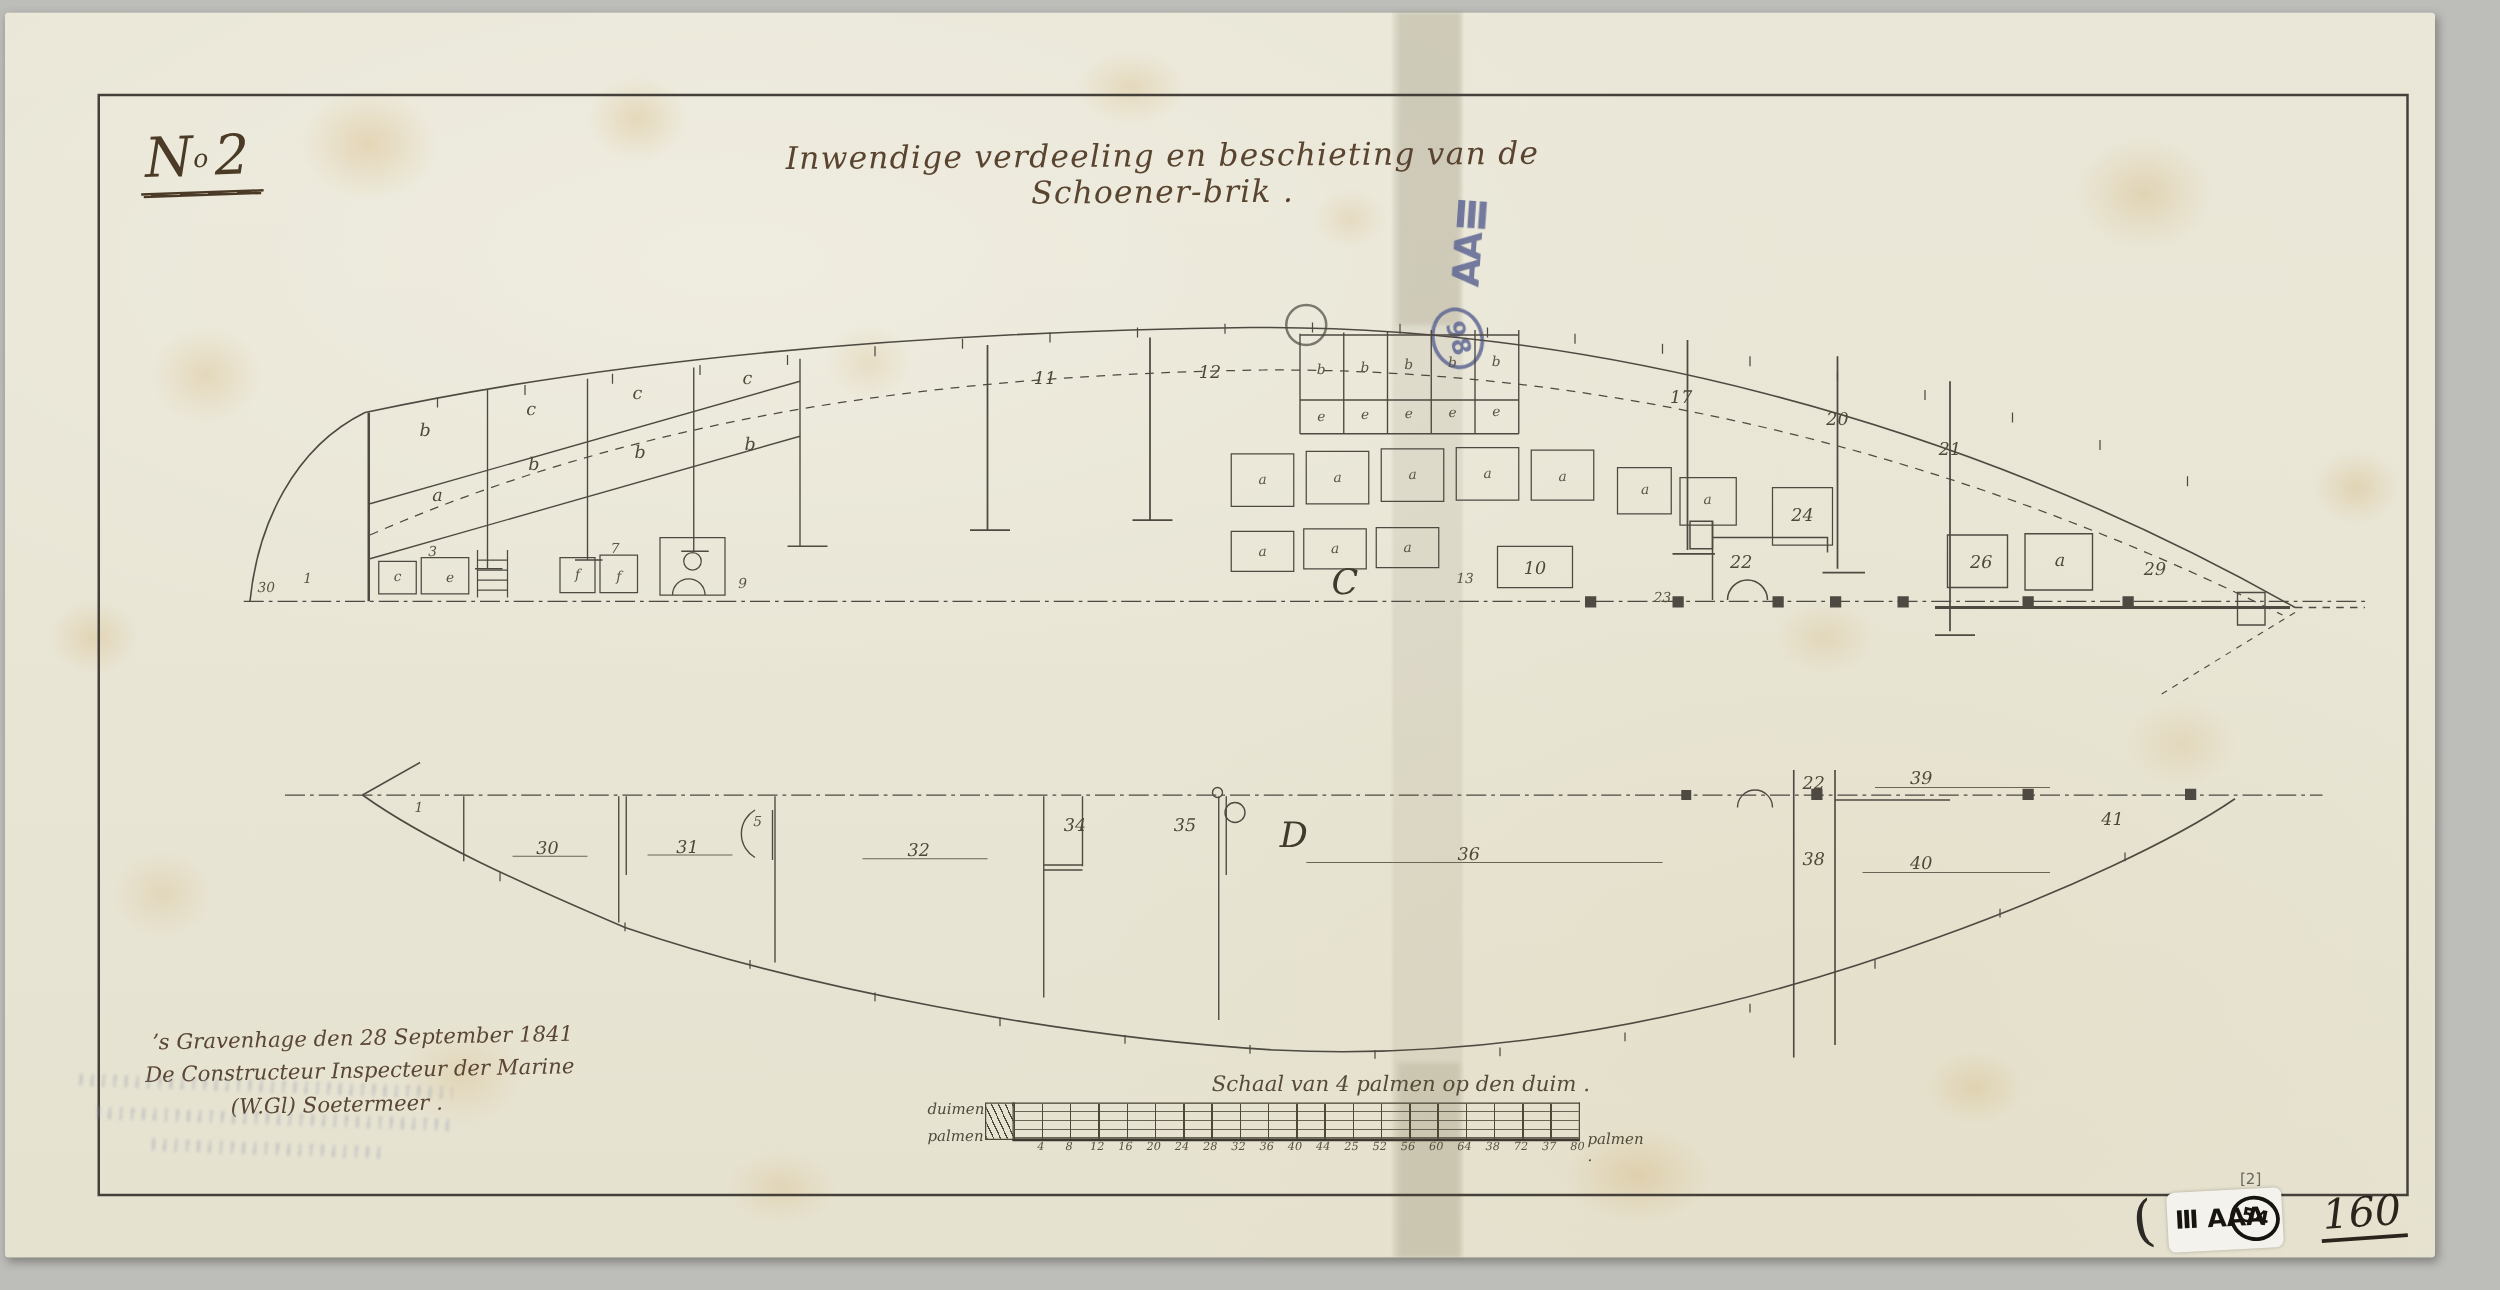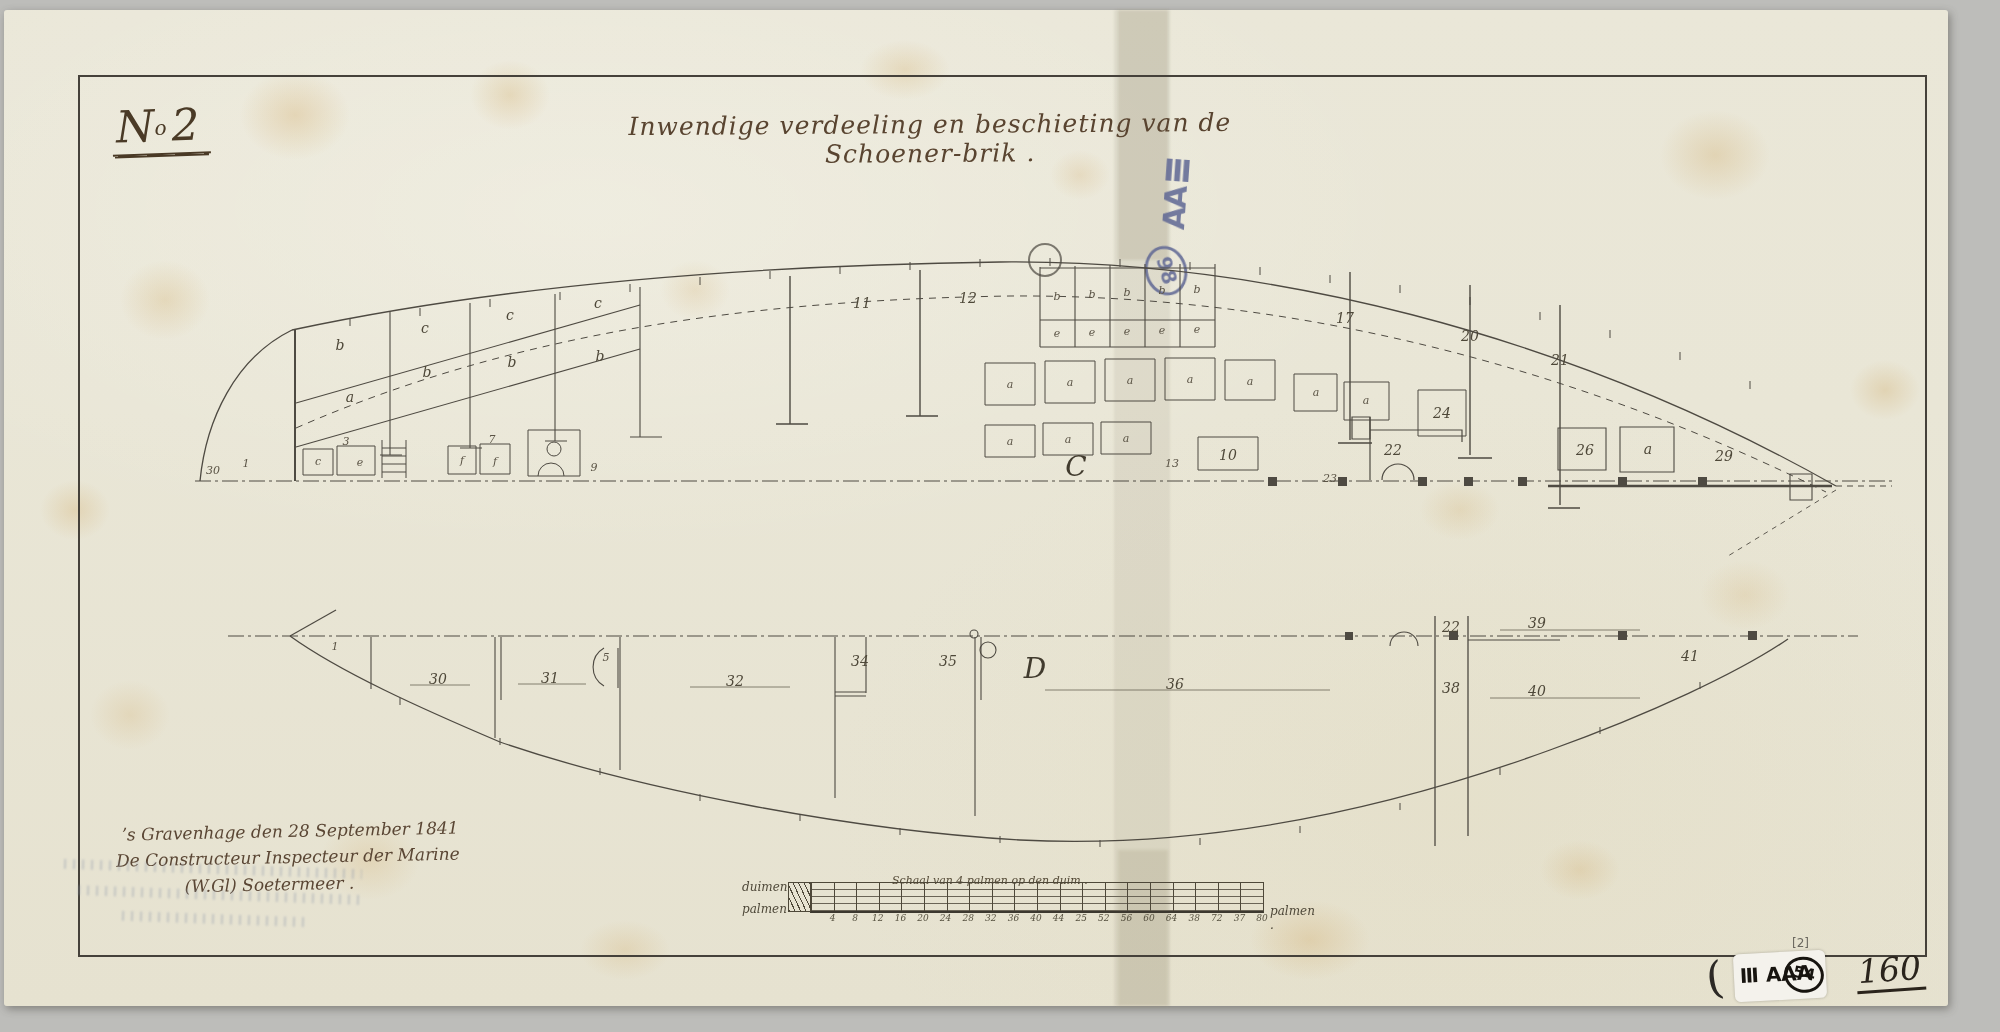--- a/index.html
+++ b/index.html
@@ -54,22 +54,22 @@
   .lbl.lg{font-size:28px;color:#413b2e;}
   
   #signature{position:absolute;left:122px;top:818px;color:#5a4634;font-style:italic;
              font-size:17px;line-height:1.55;transform:rotate(-1.2deg);}
   #signature .l2{margin-left:-6px;} #signature .l3{margin-left:62px;}
   
   .bleed{position:absolute;height:10px;opacity:.38;filter:blur(1.2px);transform:rotate(2deg);
          background:repeating-linear-gradient(93deg,rgba(0,0,0,0) 0 2px,#8a93a8 2px 4px,rgba(0,0,0,0) 4px 9px);}
   
   #scalebar{position:absolute;left:742px;top:858px;width:560px;color:#4e4839;}
-  #scalebar .sctitle{position:absolute;left:150px;top:0;width:380px;text-align:left;
-        font-style:italic;font-size:11px;color:#554b38;margin-top:16px;}
+  #scalebar .sctitle{position:absolute;left:150px;top:0;width:380px;text-align:right;
+        font-style:italic;font-size:17px;color:#554b38;}
   #sb-duimen{position:absolute;left:0;top:22px;font-style:italic;font-size:12px;}
   #sb-palmen-l{position:absolute;left:0;top:44px;font-style:italic;font-size:12px;}
   #sb-palmen-r{position:absolute;left:528px;top:46px;font-style:italic;font-size:12px;}
   #sb-fine{position:absolute;left:46px;top:24px;width:22px;height:28px;border:1px solid #4e4839;
         background:repeating-linear-gradient(65deg,#4e4839 0 1px,rgba(0,0,0,0) 1px 5px);}
   #sb-main{position:absolute;left:68px;top:24px;width:452px;height:28px;
         border:1px solid #4e4839;border-bottom:2px solid #3c382f;
         background:
           repeating-linear-gradient(90deg,#4e4839 0 1px,rgba(0,0,0,0) 1px 22.6px),
           repeating-linear-gradient(180deg,rgba(0,0,0,0) 0 6px,#6a6456 6px 7px);}
@@ -292,21 +292,21 @@
 
   <div class="layer" id="upper-labels">
       <span class="lbl" style="left: 340px; top: 345px;">b</span>
       <span class="lbl" style="left: 425px; top: 328px;">c</span>
       <span class="lbl" style="left: 427px; top: 372px;">b</span>
       <span class="lbl" style="left: 510px; top: 315px;">c</span>
       <span class="lbl" style="left: 512px; top: 362px;">b</span>
       <span class="lbl" style="left: 598px; top: 303px;">c</span>
       <span class="lbl" style="left: 600px; top: 356px;">b</span>
       <span class="lbl" style="left: 350px; top: 397px;">a</span>
-      <span class="lbl" style="left: 862px; top: 303px;">11</span>
+      <span class="lbl" style="left: 836px; top: 303px;">11</span>
       <span class="lbl" style="left: 968px; top: 298px;">12</span>
       <span class="lbl sm" style="left: 1057px; top: 296px;">b</span>
       <span class="lbl sm" style="left: 1092px; top: 294px;">b</span>
       <span class="lbl sm" style="left: 1127px; top: 292px;">b</span>
       <span class="lbl sm" style="left: 1162px; top: 290px;">b</span>
       <span class="lbl sm" style="left: 1197px; top: 289px;">b</span>
       <span class="lbl sm" style="left: 1057px; top: 333px;">e</span>
       <span class="lbl sm" style="left: 1092px; top: 332px;">e</span>
       <span class="lbl sm" style="left: 1127px; top: 331px;">e</span>
       <span class="lbl sm" style="left: 1162px; top: 330px;">e</span>

